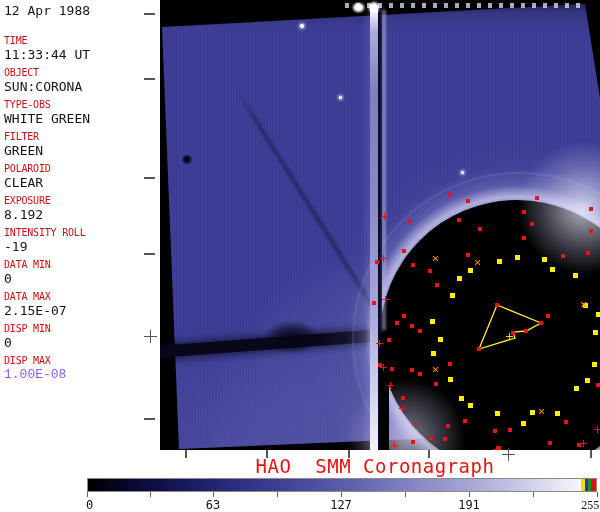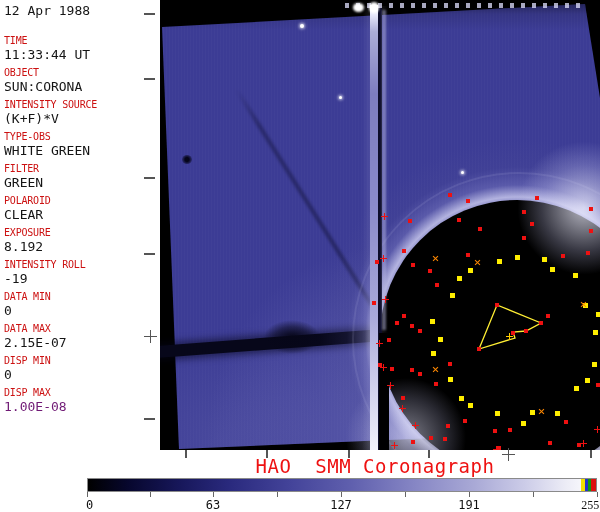--- a/index.html
+++ b/index.html
@@ -82,24 +82,20 @@
     </div>
     <div class="meta-item">
       <div class="meta-label" style="color: rgb(204, 17, 17);">TIME</div>
       <div class="meta-value" style="color: rgb(21, 21, 21);">11:33:44 UT</div>
     </div>
     <div class="meta-item">
       <div class="meta-label" style="color: rgb(204, 17, 17);">OBJECT</div>
       <div class="meta-value" style="color: rgb(21, 21, 21);">SUN:CORONA</div>
     </div>
     <div class="meta-item">
-      <div class="meta-label" style="color: rgb(204, 17, 17);">INTENSITY SOURCE</div>
-      <div class="meta-value" style="color: rgb(21, 21, 21);">(K+F)*V</div>
-    </div>
-    <div class="meta-item">
       <div class="meta-label" style="color: rgb(204, 17, 17);">TYPE-OBS</div>
       <div class="meta-value" style="color: rgb(21, 21, 21);">WHITE GREEN</div>
     </div>
     <div class="meta-item">
       <div class="meta-label" style="color: rgb(204, 17, 17);">FILTER</div>
       <div class="meta-value" style="color: rgb(21, 21, 21);">GREEN</div>
     </div>
     <div class="meta-item">
       <div class="meta-label" style="color: rgb(204, 17, 17);">POLAROID</div>
       <div class="meta-value" style="color: rgb(21, 21, 21);">CLEAR</div>
@@ -119,21 +115,21 @@
     <div class="meta-item">
       <div class="meta-label" style="color: rgb(204, 17, 17);">DATA MAX</div>
       <div class="meta-value" style="color: rgb(21, 21, 21);">2.15E-07</div>
     </div>
     <div class="meta-item">
       <div class="meta-label" style="color: rgb(204, 17, 17);">DISP MIN</div>
       <div class="meta-value" style="color: rgb(21, 21, 21);">0</div>
     </div>
     <div class="meta-item">
       <div class="meta-label" style="color: rgb(204, 17, 17);">DISP MAX</div>
-      <div class="meta-value" style="color: #701a75;">1.00E-08</div>
+      <div class="meta-value" style="color: #8b5cf6; font-family: Liberation Mono, monospace;">1.00E-08</div>
     </div>
   </div>
 
 <div id="image-area">
   <div id="blue-quad" style="background-color: rgb(60, 60, 149);"></div>
   <div id="streak"></div>
   <div id="dark-spot"></div>
   <div id="top-noise"></div>
   <div id="h-bar"></div>
   <div id="h-bar-bulge"></div>

